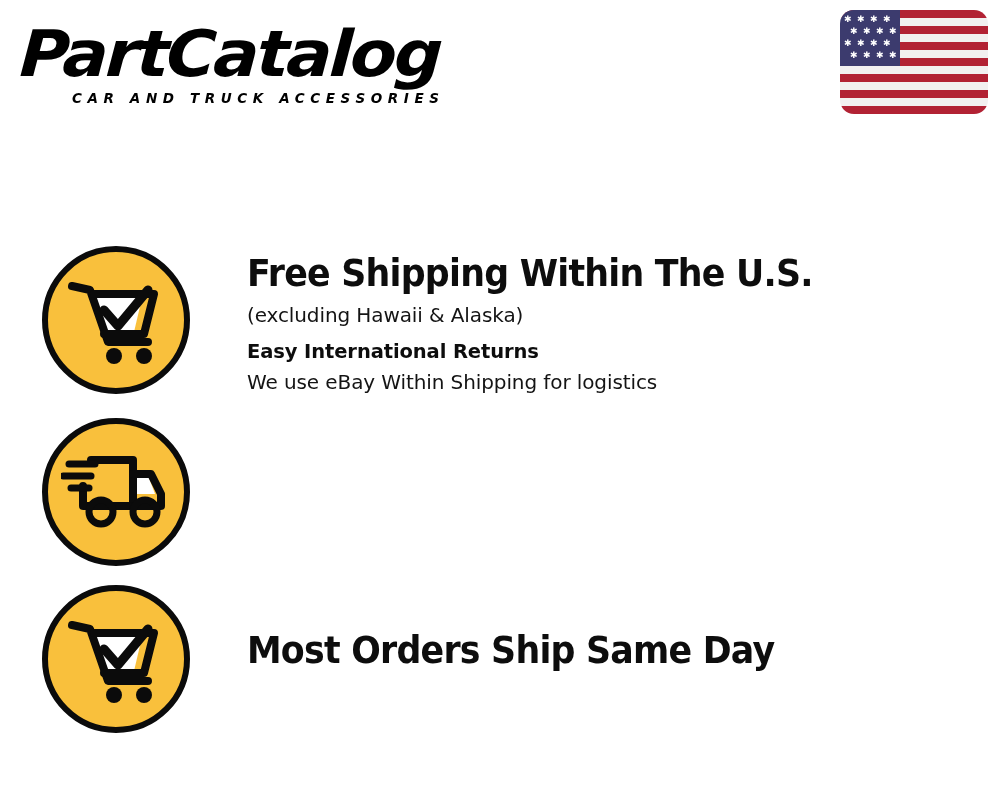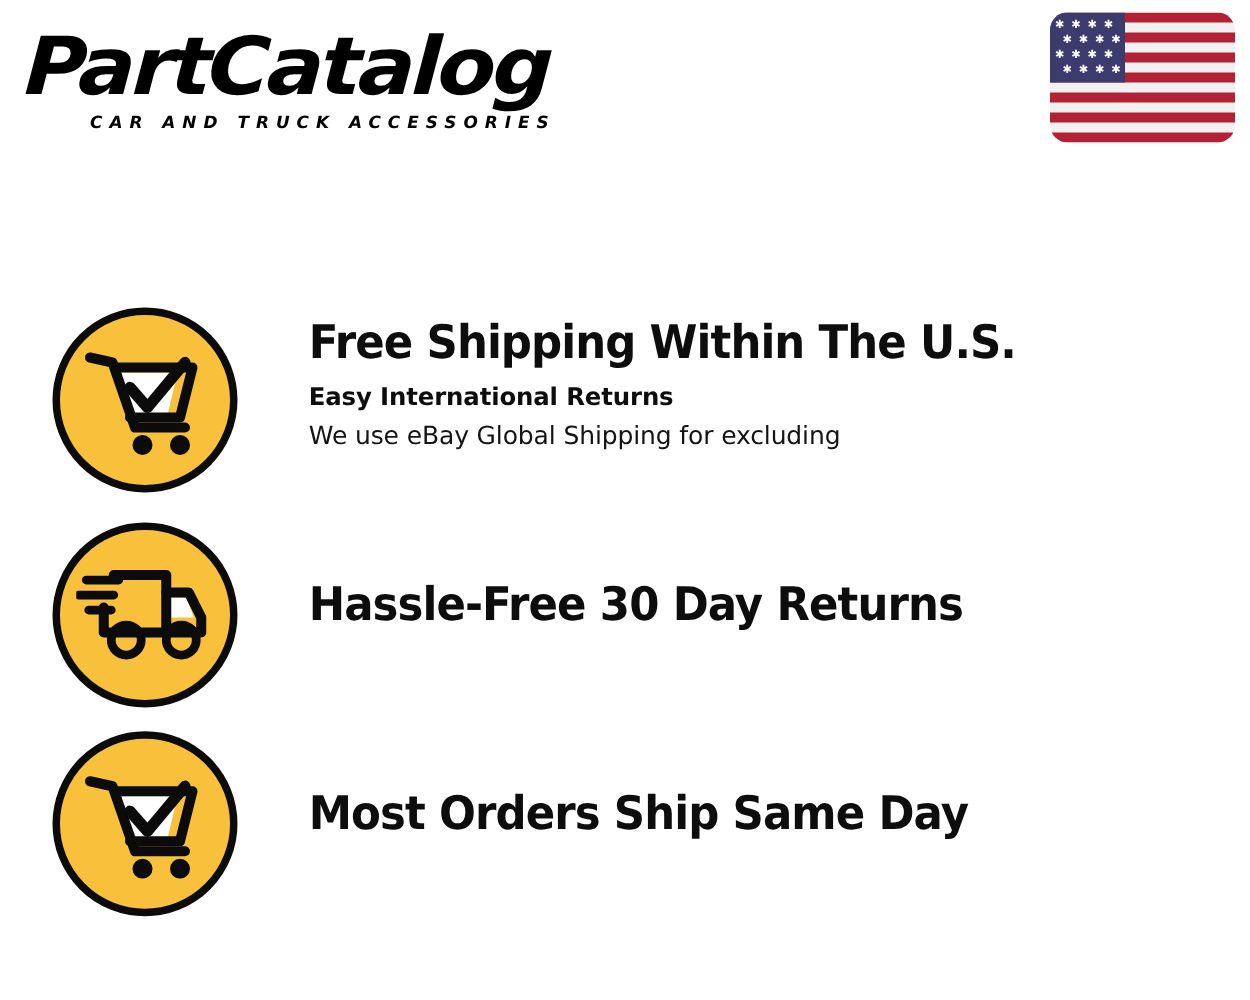--- a/index.html
+++ b/index.html
@@ -241,41 +241,39 @@
         <polygon points="30,22 78,22 70,56 38,56" fill="#ffffff"></polygon>
         <path d="M8 10 L26 14 L44 66 L84 66" fill="none" stroke="#0b0b0b" stroke-width="8" stroke-linecap="round" stroke-linejoin="round"></path>
         <path d="M30 18 L90 18 L80 58 L40 58" fill="none" stroke="#0b0b0b" stroke-width="8" stroke-linecap="round" stroke-linejoin="round"></path>
         <path d="M40 34 L54 50 L84 14" fill="none" stroke="#0b0b0b" stroke-width="9" stroke-linecap="round" stroke-linejoin="round"></path>
         <circle cx="50" cy="80" r="8" fill="#0b0b0b"></circle>
         <circle cx="80" cy="80" r="8" fill="#0b0b0b"></circle>
       </svg>
     </div>
     <div class="feature-text">
       <div class="f-title">Free Shipping Within The U.S.</div>
+      <div class="f-sub">(excluding Hawaii &amp; Alaska)</div>
       <div class="f-sub-bold">Easy International Returns</div>
-      <div class="f-sub-note">We use eBay Global Shipping for excluding</div>
+      <div class="f-sub-note">We use eBay Within Shipping for logistics</div>
     </div>
   </div>
 
   <div class="feature-row row-2">
     <div class="icon-badge">
       <svg width="110" height="80" viewBox="0 0 110 80">
         <polygon points="74,26 88,26 94,42 74,42" fill="#ffffff"></polygon>
         <path d="M30 8 L72 8 L72 54 L22 54 L22 34" fill="none" stroke="#0b0b0b" stroke-width="8" stroke-linejoin="round" stroke-linecap="round"></path>
         <path d="M72 22 L90 22 L100 42 L100 54 L72 54" fill="none" stroke="#0b0b0b" stroke-width="8" stroke-linejoin="round" stroke-linecap="round"></path>
         <line x1="8" y1="12" x2="34" y2="12" stroke="#0b0b0b" stroke-width="7" stroke-linecap="round"></line>
         <line x1="2" y1="24" x2="30" y2="24" stroke="#0b0b0b" stroke-width="7" stroke-linecap="round"></line>
         <line x1="10" y1="36" x2="28" y2="36" stroke="#0b0b0b" stroke-width="7" stroke-linecap="round"></line>
         <circle cx="40" cy="60" r="12" fill="none" stroke="#0b0b0b" stroke-width="7"></circle>
         <circle cx="84" cy="60" r="12" fill="none" stroke="#0b0b0b" stroke-width="7"></circle>
       </svg>
     </div>
-    <div class="feature-text centered">
-      <div class="f-title">Hassle-Free 30 Day Returns</div>
-    </div>
   </div>
 
   <div class="feature-row row-3">
     <div class="icon-badge">
       <svg width="104" height="88" viewBox="0 0 104 88">
         <polygon points="30,22 78,22 70,56 38,56" fill="#ffffff"></polygon>
         <path d="M8 10 L26 14 L44 66 L84 66" fill="none" stroke="#0b0b0b" stroke-width="8" stroke-linecap="round" stroke-linejoin="round"></path>
         <path d="M30 18 L90 18 L80 58 L40 58" fill="none" stroke="#0b0b0b" stroke-width="8" stroke-linecap="round" stroke-linejoin="round"></path>
         <path d="M40 34 L54 50 L84 14" fill="none" stroke="#0b0b0b" stroke-width="9" stroke-linecap="round" stroke-linejoin="round"></path>
         <circle cx="50" cy="80" r="8" fill="#0b0b0b"></circle>

